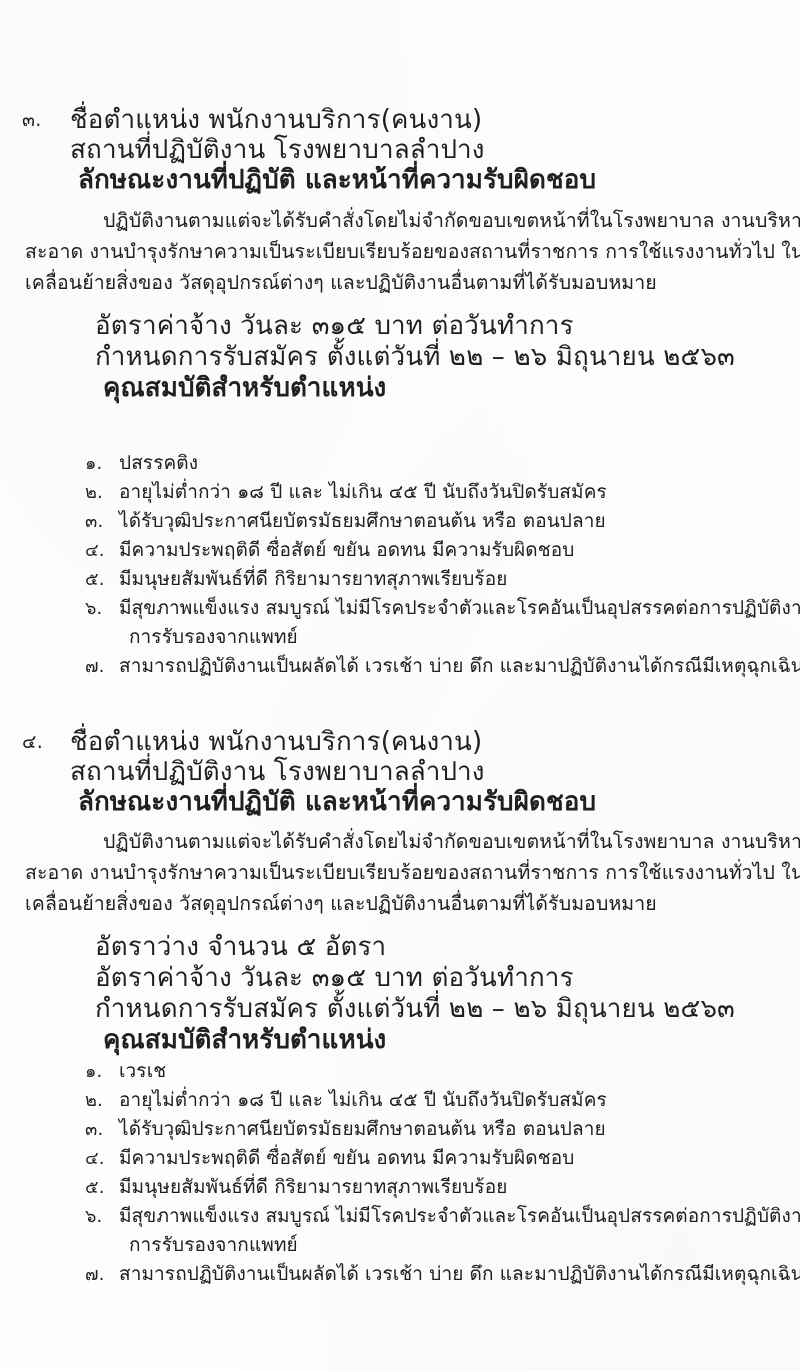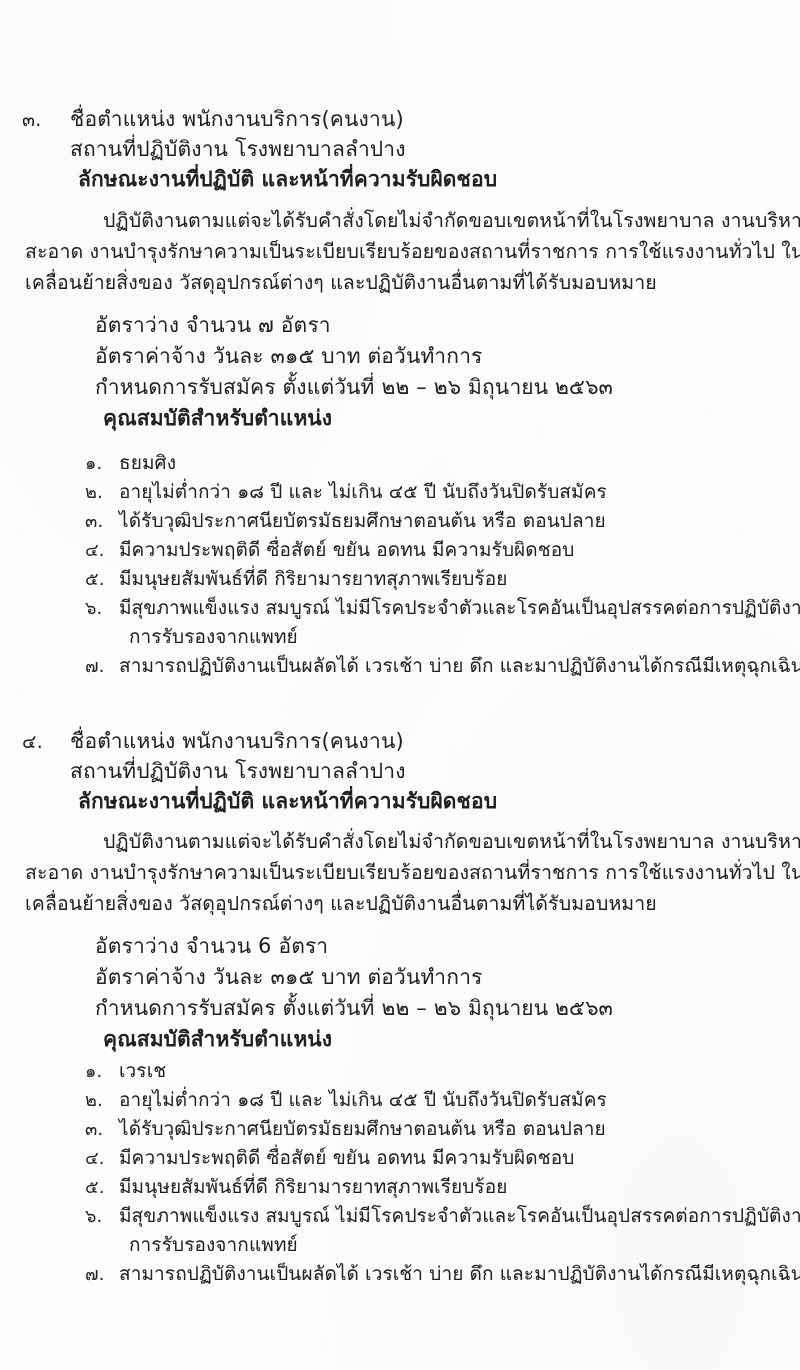--- a/index.html
+++ b/index.html
@@ -40,21 +40,21 @@
     font-size: 19px;
     line-height: 30px;
     letter-spacing: 0.3px;
     color: #232323;
   }
   .sec-body {
     margin-left: 70px;
     margin-right: 60px;
   }
   .line {
-    font-size: 21px;
+    font-size: 26px;
     line-height: 30px;
     letter-spacing: 0.15px;
     white-space: nowrap;
     color: #202020;
   }
   .line.bold {
     font-weight: 700;
     letter-spacing: 0.1px;
     margin-left: 8px;
   }
@@ -142,30 +142,29 @@
     </div>
   </div>
 
   <div class="para" style="top:205px;">
     <div class="pline first">ปฏิบัติงานตามแต่จะได้รับคำสั่งโดยไม่จำกัดขอบเขตหน้าที่ในโรงพยาบาล งานบริหารจัดการทำความ</div>
     <div class="pline">สะอาด งานบำรุงรักษาความเป็นระเบียบเรียบร้อยของสถานที่ราชการ การใช้แรงงานทั่วไป ในการยก แบก</div>
     <div class="pline">เคลื่อนย้ายสิ่งของ วัสดุอุปกรณ์ต่างๆ และปฏิบัติงานอื่นตามที่ได้รับมอบหมาย</div>
   </div>
 
   <div class="facts" style="top:310px;">
-    <div class="line">อัตราว่าง  จำนวน  ๗  อัตรา</div>
     <div class="line">อัตราค่าจ้าง วันละ ๓๑๕ บาท ต่อวันทำการ</div>
     <div class="line">กำหนดการรับสมัคร  ตั้งแต่วันที่  ๒๒ – ๒๖  มิถุนายน  ๒๕๖๓</div>
     <div class="line bold">คุณสมบัติสำหรับตำแหน่ง</div>
   </div>
 
   <div class="qual-list" style="top:448px;">
     <div class="qual-item">
       <span class="qual-marker">๑.</span>
-      <span class="qual-text">ธยมศิง</span>
+      <span class="qual-text">ปสรรคติง</span>
     </div>
     <div class="qual-item">
       <span class="qual-marker">๒.</span>
       <span class="qual-text">อายุไม่ต่ำกว่า ๑๘ ปี และ ไม่เกิน ๔๕ ปี นับถึงวันปิดรับสมัคร</span>
     </div>
     <div class="qual-item">
       <span class="qual-marker">๓.</span>
       <span class="qual-text">ได้รับวุฒิประกาศนียบัตรมัธยมศึกษาตอนต้น หรือ ตอนปลาย</span>
     </div>
     <div class="qual-item">
@@ -196,21 +195,21 @@
     </div>
   </div>
 
   <div class="para" style="top:826px;">
     <div class="pline first">ปฏิบัติงานตามแต่จะได้รับคำสั่งโดยไม่จำกัดขอบเขตหน้าที่ในโรงพยาบาล งานบริหารจัดการทำความ</div>
     <div class="pline">สะอาด งานบำรุงรักษาความเป็นระเบียบเรียบร้อยของสถานที่ราชการ การใช้แรงงานทั่วไป ในการยก แบก</div>
     <div class="pline">เคลื่อนย้ายสิ่งของ วัสดุอุปกรณ์ต่างๆ และปฏิบัติงานอื่นตามที่ได้รับมอบหมาย</div>
   </div>
 
   <div class="facts" style="top:931px;">
-    <div class="line">อัตราว่าง  จำนวน  6  อัตรา</div>
+    <div class="line">อัตราว่าง  จำนวน  ๕  อัตรา</div>
     <div class="line">อัตราค่าจ้าง วันละ ๓๑๕ บาท ต่อวันทำการ</div>
     <div class="line">กำหนดการรับสมัคร  ตั้งแต่วันที่  ๒๒ – ๒๖  มิถุนายน  ๒๕๖๓</div>
     <div class="line bold">คุณสมบัติสำหรับตำแหน่ง</div>
   </div>
 
   <div class="qual-list" style="top:1056px;">
     <div class="qual-item">
       <span class="qual-marker">๑.</span>
       <span class="qual-text">เวรเช</span>
     </div>

